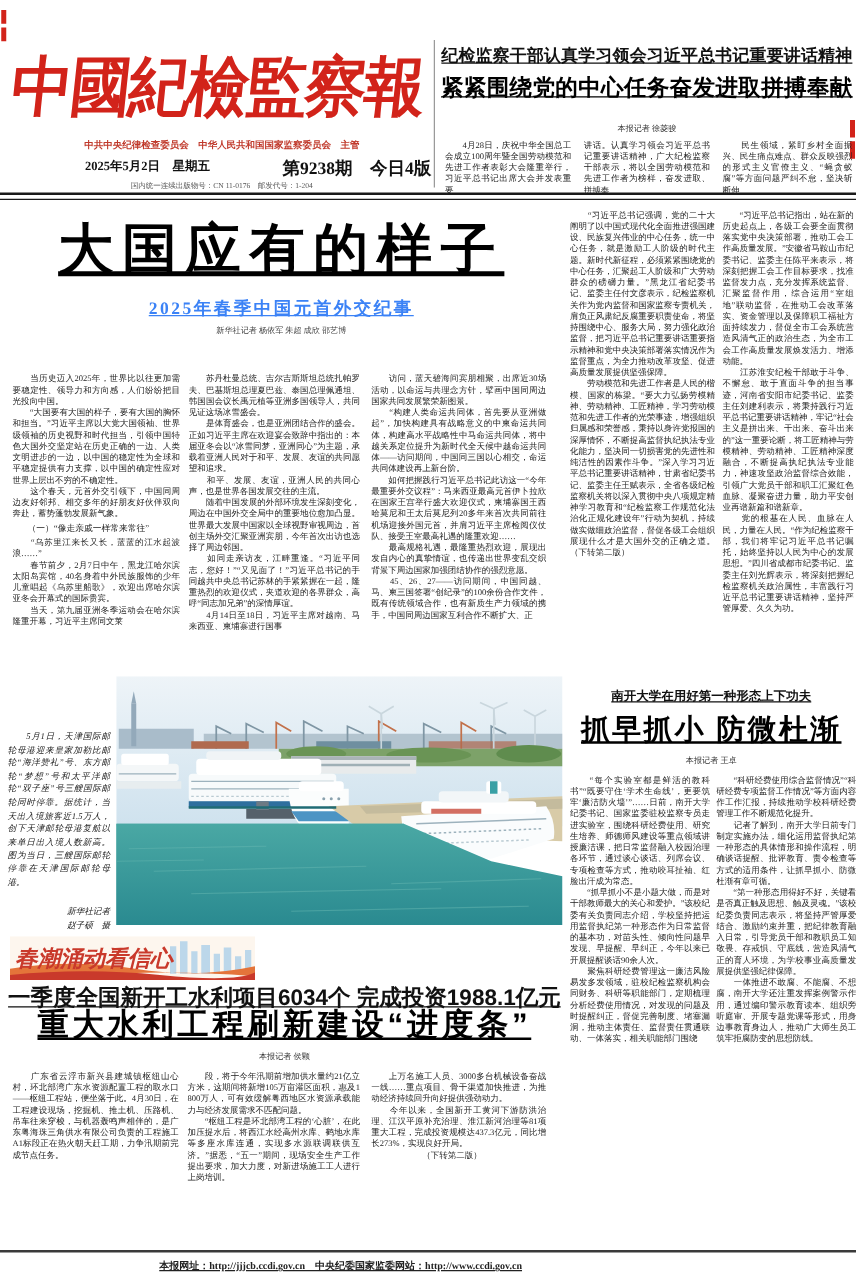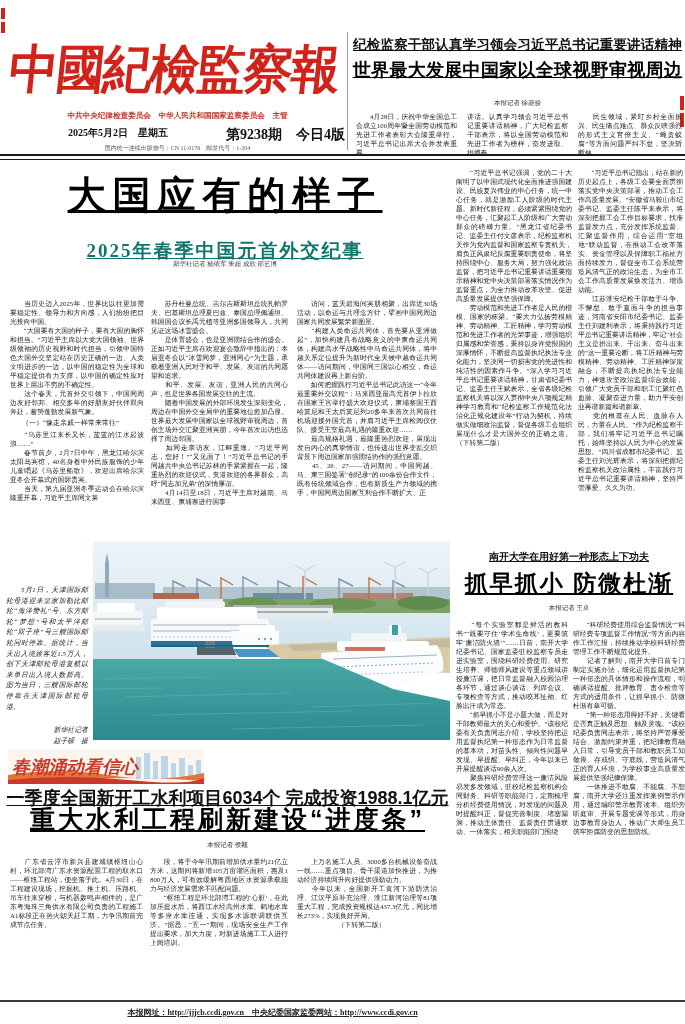--- a/index.html
+++ b/index.html
@@ -26,33 +26,33 @@
 <div class="abs red" style="left:10px;top:26px;width:337px;height:86px;font-size:49px;font-weight:bold;line-height:84px;text-align:center;
             letter-spacing:-2px;transform:skewX(-6deg) scaleY(1.06);transform-origin:left top;">中國紀檢監察報</div>
 <div class="abs" style="left:10px;top:111px;width:335px;font-size:7.6px;font-weight:bold;color:#c0392b;text-align:center;">中共中央纪律检查委员会　中华人民共和国国家监察委员会　主管</div>
 <div class="abs" style="left:68px;top:126px;font-size:10px;font-weight:bold;color:#111;">2025年5月2日　星期五</div>
 <div class="abs" style="left:210px;top:126px;width:135px;font-size:14px;font-weight:bold;color:#111;text-align:right;">第9238期　今日4版</div>
 <div class="abs" style="left:10px;top:144px;width:335px;font-size:6px;color:#555;text-align:center;">国内统一连续出版物号：CN 11-0176　邮发代号：1-204</div>
 <div class="abs" style="left:347px;top:32px;width:1px;height:118px;background:#9a9a9a;"></div>
 <div class="abs" style="left:0;top:154px;width:685px;height:3px;border-top:2px solid #1a1a1a;border-bottom:1px solid #1a1a1a;"></div>
 
 <div class="abs kicker ctr" style="left:352px;top:36px;width:331px;font-size:13.5px;letter-spacing:0.2px;">纪检监察干部认真学习领会习近平总书记重要讲话精神</div>
-<div class="abs headline ctr" style="left:352px;top:58px;width:331px;font-size:18px;letter-spacing:0.3px;">世界最大发展中国家以全球视野审视周边</div>
+<div class="abs headline ctr" style="left:352px;top:58px;width:331px;font-size:18px;letter-spacing:0.3px;">紧紧围绕党的中心任务奋发进取拼搏奉献</div>
 <div class="abs byline" style="left:352px;top:99px;width:331px;font-size:6.5px;">本报记者 徐菱骏</div>
 <div class="abs coltxt" style="left:356px;top:112px;width:101px;height:47px;">　　4月28日，庆祝中华全国总工会成立100周年暨全国劳动模范和先进工作者表彰大会隆重举行，习近平总书记出席大会并发表重要</div>
 <div class="abs coltxt" style="left:467px;top:112px;width:101px;height:47px;">讲话。认真学习领会习近平总书记重要讲话精神，广大纪检监察干部表示，将以全国劳动模范和先进工作者为榜样，奋发进取、拼搏奉</div>
 <div class="abs coltxt" style="left:578px;top:112px;width:104px;height:47px;">　　民生领域，紧盯乡村全面振兴、民生痛点难点、群众反映强烈的形式主义官僚主义、“蝇贪蚁腐”等方面问题严纠不怠，坚决斩断伸</div>
 <div class="abs coltxt" style="left:456px;top:168px;width:116px;height:344px;">　　“习近平总书记强调，党的二十大阐明了以中国式现代化全面推进强国建设、民族复兴伟业的中心任务，统一中心任务，就是激励工人阶级的时代主题。新时代新征程，必须紧紧围绕党的中心任务，汇聚起工人阶级和广大劳动群众的磅礴力量。”黑龙江省纪委书记、监委主任付文彦表示，纪检监察机关作为党内监督和国家监察专责机关，肩负正风肃纪反腐重要职责使命，将坚持围绕中心、服务大局，努力强化政治监督，把习近平总书记重要讲话重要指示精神和党中央决策部署落实情况作为监督重点，为全力推动改革攻坚、促进高质量发展提供坚强保障。
 　　劳动模范和先进工作者是人民的楷模、国家的栋梁。“要大力弘扬劳模精神、劳动精神、工匠精神，学习劳动模范和先进工作者的光荣事迹，增强组织归属感和荣誉感，秉持以身许党报国的深厚情怀，不断提高监督执纪执法专业化能力，坚决同一切损害党的先进性和纯洁性的因素作斗争。”深入学习习近平总书记重要讲话精神，甘肃省纪委书记、监委主任王赋表示，全省各级纪检监察机关将以深入贯彻中央八项规定精神学习教育和“纪检监察工作规范化法治化正规化建设年”行动为契机，持续做实做细政治监督，督促各级工会组织展现什么才是大国外交的正确之道。　　（下转第二版）</div>
 <div class="abs coltxt" style="left:578px;top:168px;width:105px;height:370px;">　　“习近平总书记指出，站在新的历史起点上，各级工会要全面贯彻落实党中央决策部署，推动工会工作高质量发展。”安徽省马鞍山市纪委书记、监委主任陈平来表示，将深刻把握工会工作目标要求，找准监督发力点，充分发挥系统监督、汇聚监督作用，综合运用“室组地”联动监督，在推动工会改革落实、资金管理以及保障职工福祉方面持续发力，督促全市工会系统营造风清气正的政治生态，为全市工会工作高质量发展焕发活力、增添动能。
 　　江苏淮安纪检干部敢于斗争、不懈怠、敢于直面斗争的担当事迹，河南省安阳市纪委书记、监委主任刘建利表示，将秉持践行习近平总书记重要讲话精神，牢记“社会主义是拼出来、干出来、奋斗出来的”这一重要论断，将工匠精神与劳模精神、劳动精神、工匠精神深度融合，不断提高执纪执法专业能力，神速攻坚政治监督综合效能，引领广大党员干部和职工汇聚红色血脉、凝聚奋进力量，助力平安创业再谱新篇和谱新章。
 　　党的根基在人民、血脉在人民，力量在人民。“作为纪检监察干部，我们将牢记习近平总书记嘱托，始终坚持以人民为中心的发展思想。”四川省成都市纪委书记、监委主任刘光辉表示，将深刻把握纪检监察机关政治属性，丰富践行习近平总书记重要讲话精神，坚持严管厚爱、久久为功。</div>
 
-<div class="abs headline ctr" style="left:10px;top:170px;width:430px;font-size:38px;letter-spacing:7px;">大国应有的样子</div>
-<div class="abs ctr" style="left:10px;top:238px;width:430px;font-size:19px;font-weight:bold;letter-spacing:2px;color:#0f766e;">2025年春季中国元首外交纪事</div>
+<div class="abs headline ctr" style="left:10px;top:170px;width:430px;font-size:44px;letter-spacing:7px;">大国应有的样子</div>
+<div class="abs ctr" style="left:10px;top:238px;width:430px;font-size:14px;font-weight:bold;letter-spacing:2px;color:#3b82f6;">2025年春季中国元首外交纪事</div>
 <div class="abs byline" style="left:10px;top:260px;width:430px;font-size:6.5px;color:#444;">新华社记者 杨依军 朱超 成欣 邵艺博</div>
 
 <div class="abs" style="left:10px;top:299px;width:134px;height:239px;overflow:hidden;">
   <div class="coltxt" style="width:134px;">　　当历史迈入2025年，世界比以往更加需要稳定性、领导力和方向感，人们纷纷把目光投向中国。
 　　“大国要有大国的样子，要有大国的胸怀和担当。”习近平主席以大党大国领袖、世界级领袖的历史视野和时代担当，引领中国特色大国外交坚定站在历史正确的一边、人类文明进步的一边，以中国的稳定性为全球和平稳定提供有力支撑，以中国的确定性应对世界上层出不穷的不确定性。
 　　这个春天，元首外交引领下，中国同周边友好邻邦、相交多年的好朋友好伙伴双向奔赴，蓄势蓬勃发展新气象。</div>
   <div class="subhead">（一）“像走亲戚一样常来常往”</div>
   <div class="coltxt" style="width:134px;">　　“乌苏里江来长又长，蓝蓝的江水起波浪……”
 　　春节前夕，2月7日中午，黑龙江哈尔滨太阳岛宾馆，40名身着中外民族服饰的少年儿童唱起《乌苏里船歌》，欢迎出席哈尔滨亚冬会开幕式的国际贵宾。
 　　当天，第九届亚洲冬季运动会在哈尔滨隆重开幕，习近平主席同文莱</div>

